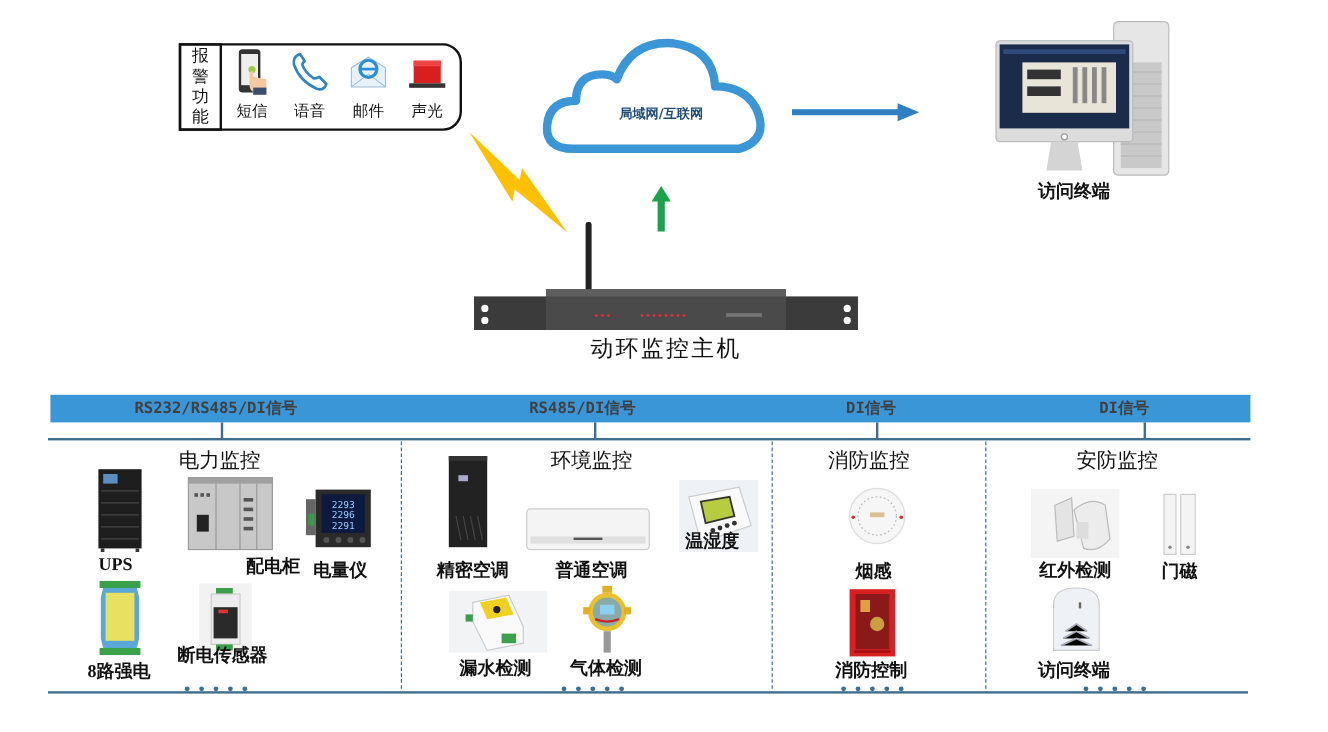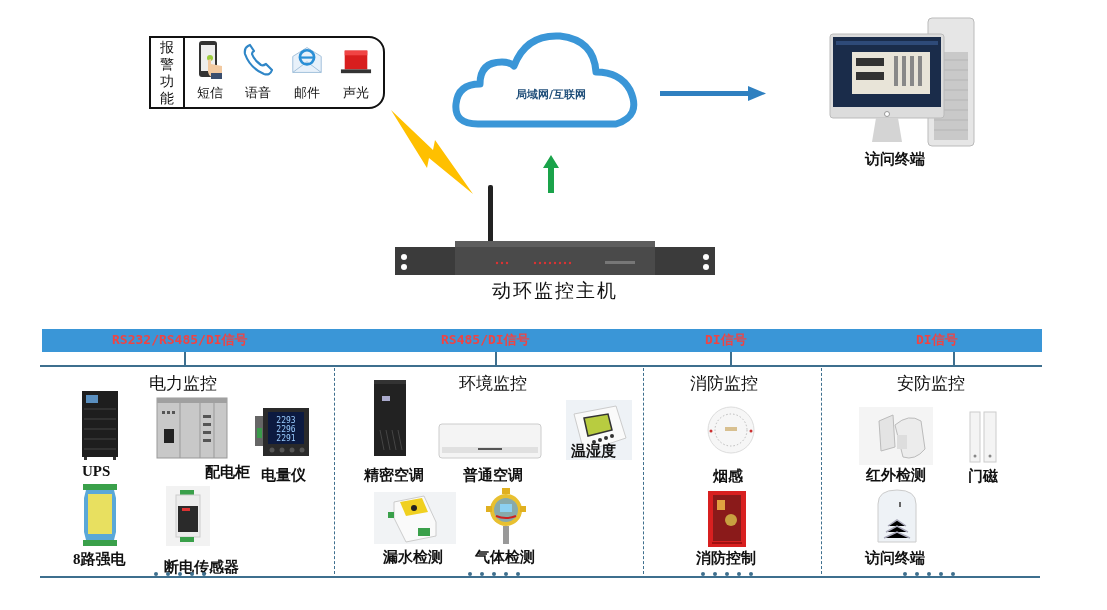--- a/index.html
+++ b/index.html
@@ -16,21 +16,21 @@
   
   .cloud { left:450px; top:28px; width:200px; height:110px; }
   .cloud-label { left:495px; top:87px; width:112px; text-align:center; font-size:11px; font-weight:bold; color:#1f4e79; }
 
   
   .host-label { left:460px; top:278px; width:190px; text-align:center; font-size:19px; letter-spacing:2px; }
   .terminal-label { left:850px; top:150px; width:90px; text-align:center; font-size:15px; font-weight:bold; }
 
   
   .signal-bar { left:42px; top:329px; width:1000px; height:23px; background:#3a96d7; }
-  .signal-text { top:331px; color:#ef4444; font-family:"DejaVu Sans Mono", monospace; font-weight:bold; font-size:13px; white-space:nowrap; }
+  .signal-text { top:331px; color:#404040; font-family:"DejaVu Sans Mono", monospace; font-weight:bold; font-size:13px; white-space:nowrap; }
   .tick { width:2px; height:14px; background:#3e6f8e; top:352px; }
   .hline { height:2px; background:#3e6f8e; }
   .vdash { width:0; border-left:1.5px dashed #3e6f8e; }
 
   .section-title { font-size:17px; top:372px; white-space:nowrap; }
   .dev-label { font-size:15px; font-weight:bold; white-space:nowrap; text-align:center;font-family:Liberation Serif, serif; }
   .dots { display:flex; gap:8px; }
   .dots span { width:4px; height:4px; border-radius:50%; background:#3e6f8e; display:block; }
 </style>
 </head>
@@ -243,21 +243,21 @@
 <div class="abs dev-label" style="left:73px; top:550px;">8路强电</div>
 
 <svg class="abs" style="left:166px; top:486px;" width="44" height="60" viewBox="0 0 44 60">
   <rect x="0" y="0" width="44" height="60" fill="#f2f2f2"></rect>
   <rect x="14" y="4" width="14" height="5" fill="#3aa04a"></rect>
   <rect x="10" y="9" width="24" height="42" fill="#ececec" stroke="#ccc"></rect>
   <rect x="12" y="20" width="20" height="26" fill="#2a2a2a"></rect>
   <rect x="16" y="22" width="8" height="3" fill="#d33"></rect>
   <rect x="14" y="51" width="14" height="5" fill="#3aa04a"></rect>
 </svg>
-<div class="abs dev-label" style="left:148px; top:558px;margin-left:16px;">断电传感器</div>
+<div class="abs dev-label" style="left:148px; top:537px;">断电传感器</div>
 
 <div class="abs dots" style="left:154px; top:572px;">
     <span></span>
     <span></span>
     <span></span>
     <span></span>
     <span></span>
   </div>
 
 <div class="abs section-title" style="left:459px;">环境监控</div>

